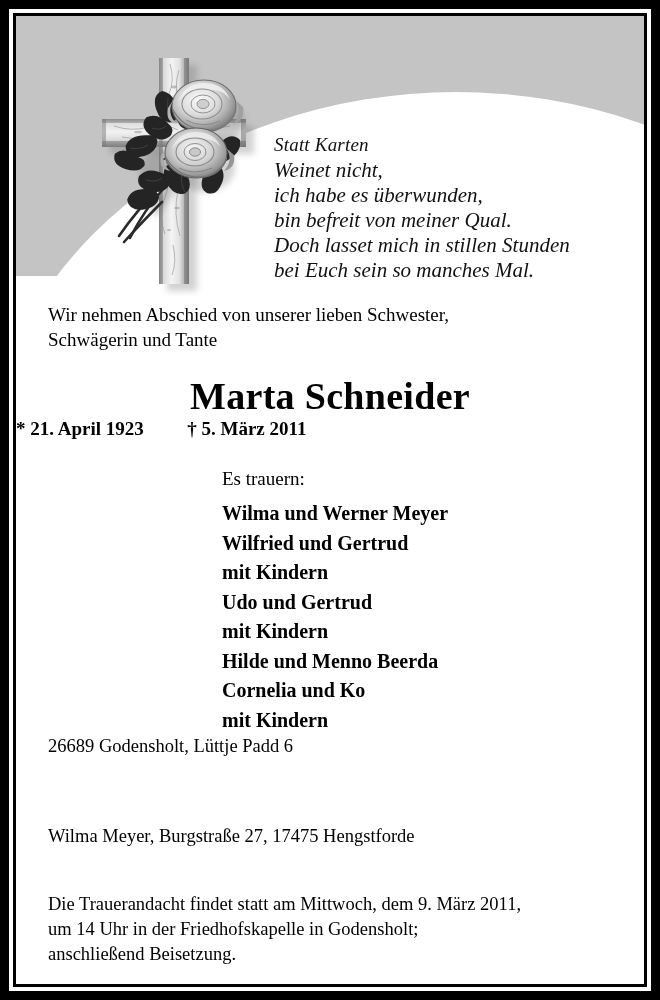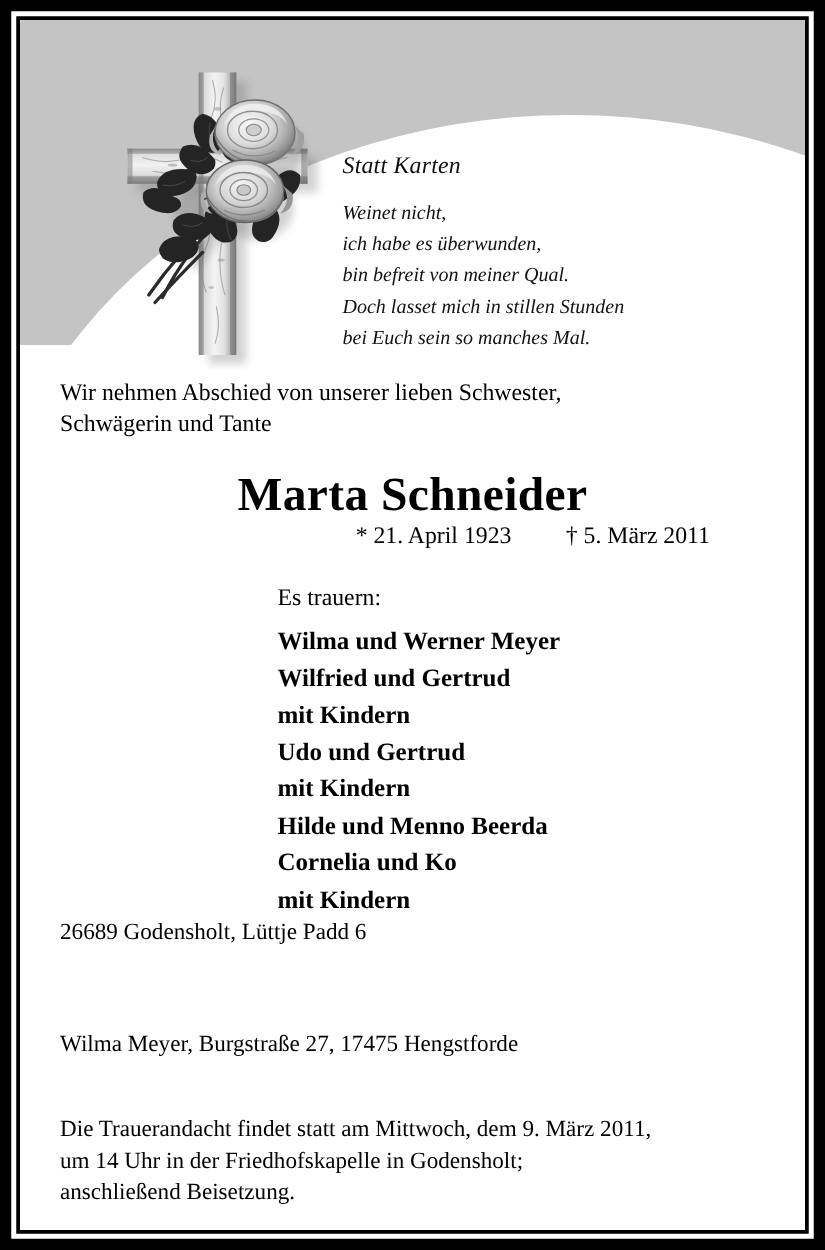--- a/index.html
+++ b/index.html
@@ -72,32 +72,32 @@
     top: 24px;
     width: 190px;
     height: 256px;
   }
   .art svg { display: block; }
 
   
   .statt {
     position: absolute;
     left: 258px;
-    top: 106px;
+    top: 118px;
     font-style: italic;
     font-size: 19px;
     color: #111111;
     letter-spacing: .2px;
   }
   .verse {
     position: absolute;
     left: 258px;
     top: 142px;
     font-style: italic;
-    font-size: 16px;
+    font-size: 21px;
     line-height: 25px;
     color: #111111;
     white-space: nowrap;
   }
   .verse div { white-space: nowrap; }
 
   .intro {
     position: absolute;
     left: 32px;
     top: 286px;
@@ -118,23 +118,23 @@
     font-size: 38px;
     font-weight: bold;
     letter-spacing: .3px;
     color: #000000;
   }
   .dates {
     position: absolute;
     left: 0;
     top: 402px;
     width: 552px;
-    text-align: right;
+    text-align: left;
     font-size: 19px;
-    font-weight: normal;
+    font-weight: bold;
     color: #000000;
   }
   .dates .gap { display: inline-block; width: 34px; }
 
   .mourn-block {
     position: absolute;
     left: 206px;
     top: 450px;
     width: 360px;
   }

